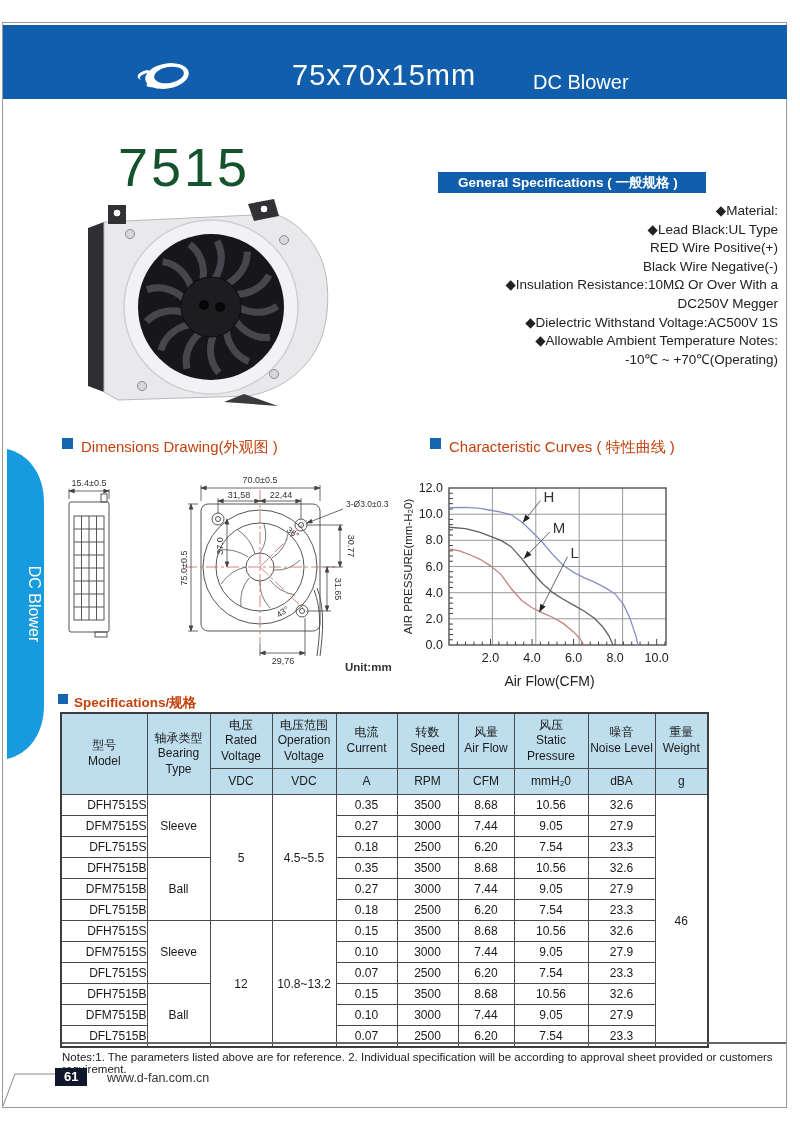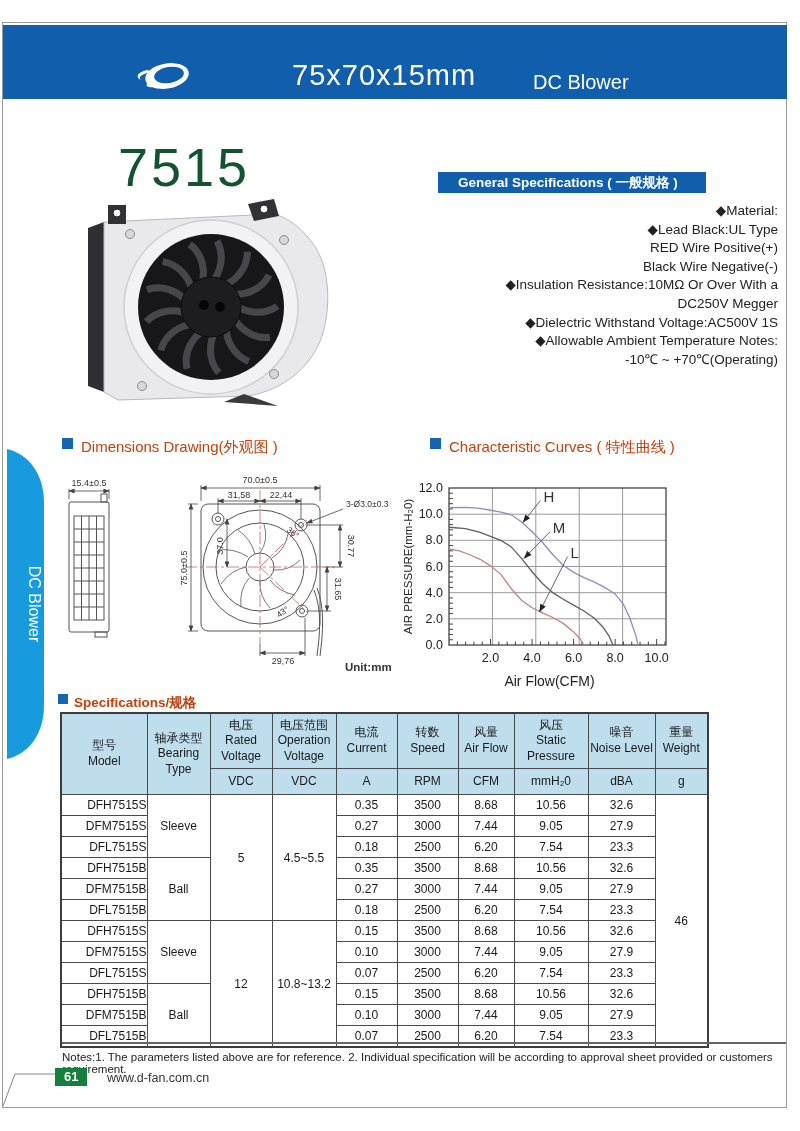--- a/index.html
+++ b/index.html
@@ -39,21 +39,21 @@
   table{border-collapse:collapse;table-layout:fixed;border:2px solid #3d3d3d;}
   th,td{border:1px solid #4a4a4a;text-align:center;padding:0;font-size:12px;color:#1a1a1a;}
   thead th{background:#bfdeed;font-weight:normal;line-height:1.3;}
   tr.hrow1 th{height:54px;}
   tr.hrow2 th{height:25px;margin-left:36px;}
   tbody td{height:20px;}
   td.td-model{text-align:right;padding-left:21px;}
   
   .notes-rule{position:absolute;left:62px;top:1042px;width:724px;height:2px;background:#666;}
   .notes{position:absolute;left:62px;top:1051px;width:724px;font-size:11.5px;color:#222;}
-  .pageno{position:absolute;left:55px;top:1068px;background:#15803d;color:#fff;
+  .pageno{position:absolute;left:55px;top:1068px;background:#0f172a;color:#fff;
         font-size:13px;font-weight:bold;padding:1px 9px 2px 9px;}
   .website{position:absolute;left:100px;top:1071px;font-size:12.5px;color:#333;margin-left:7px;}
   .corner-line{position:absolute;left:0;top:1062px;}
 </style>
 </head>
 <body>
 
 <div class="page">
   <div class="page-border"></div>
 

